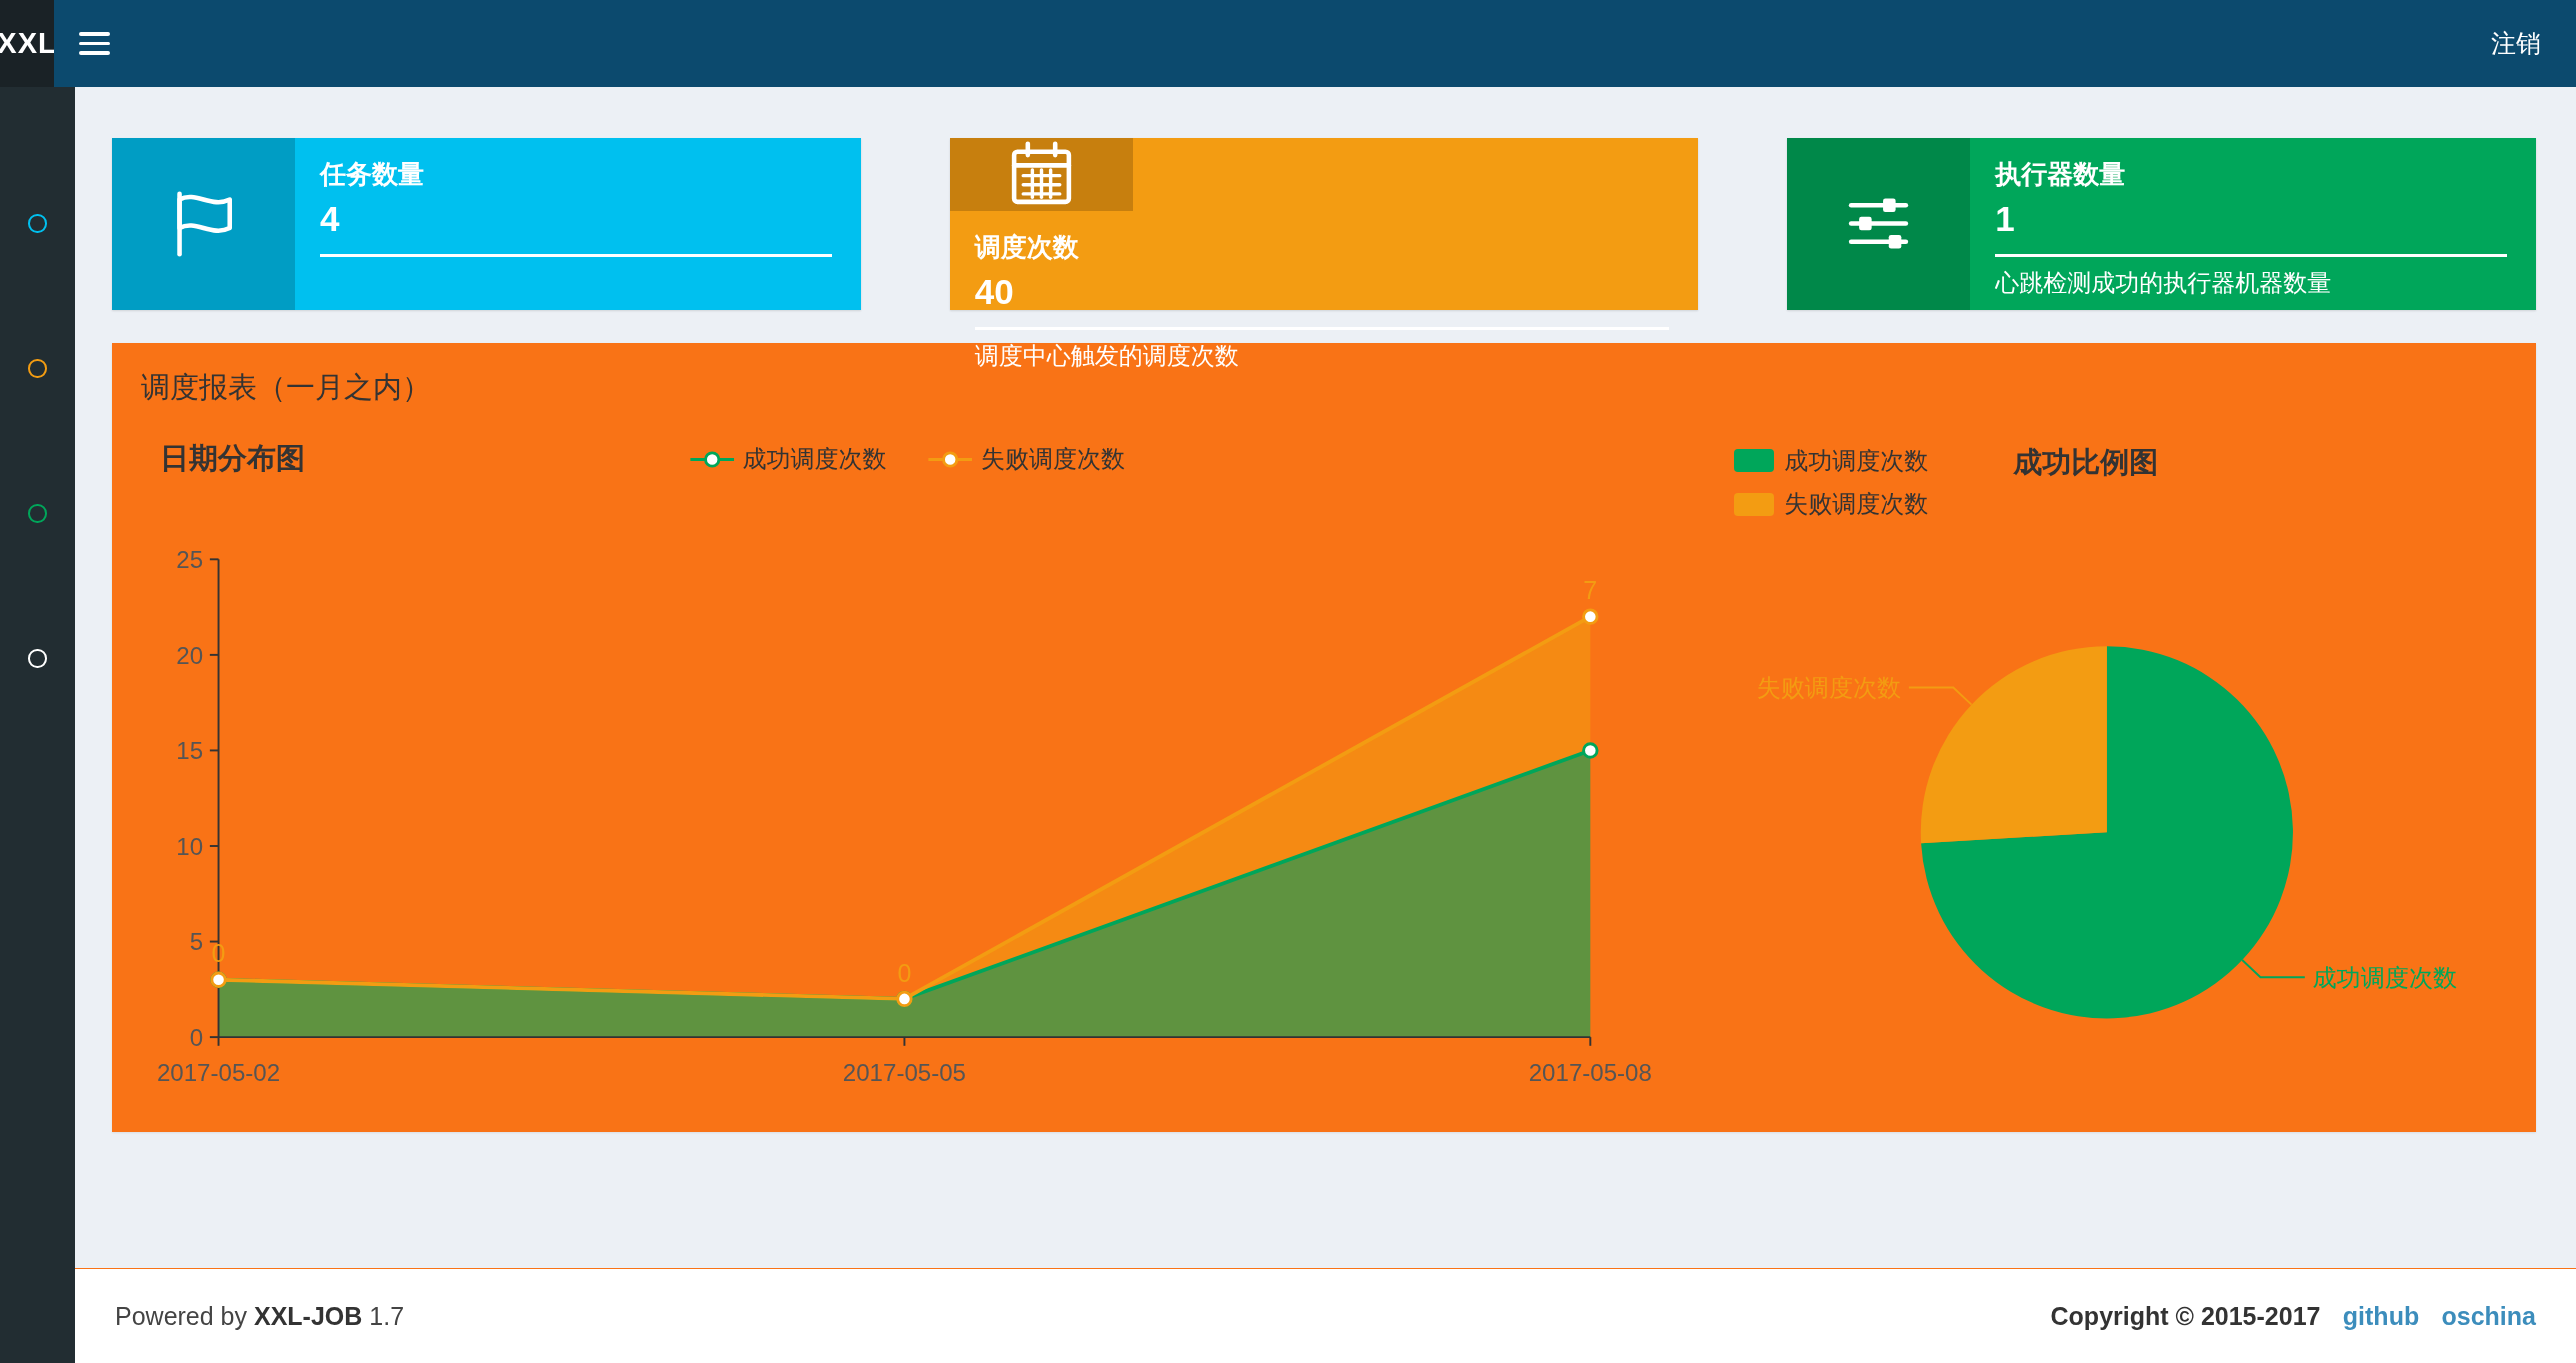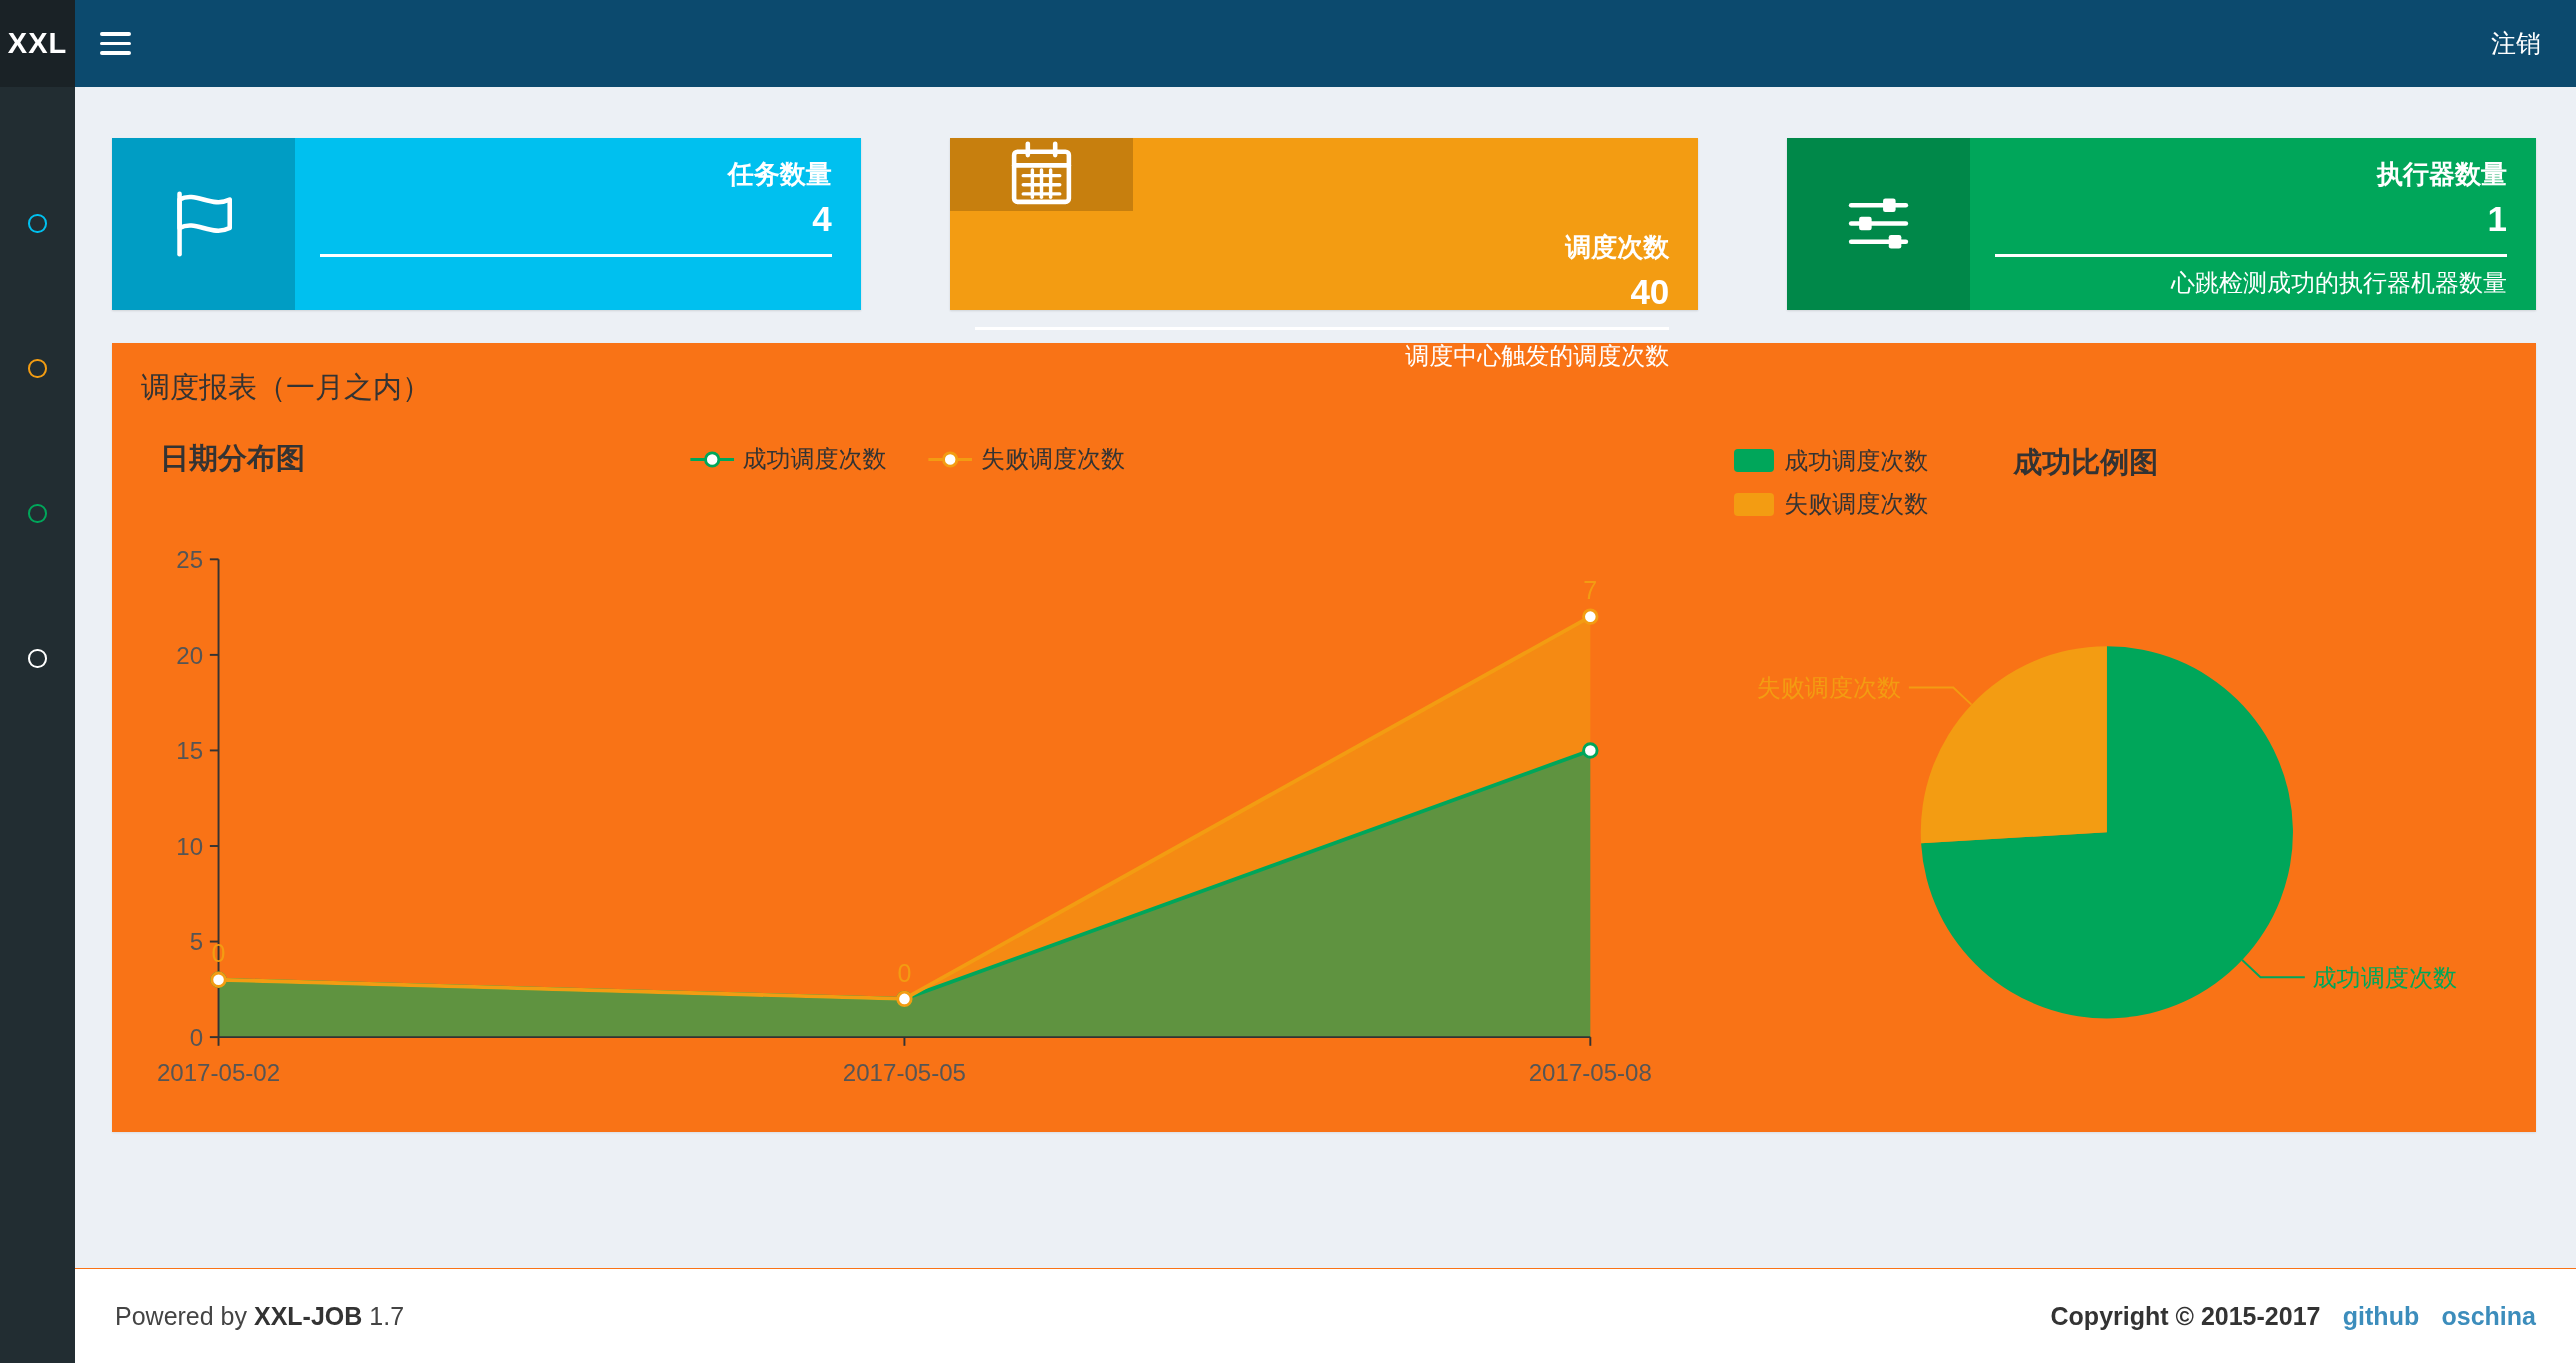--- a/index.html
+++ b/index.html
@@ -5,37 +5,37 @@
   * { box-sizing: border-box; }
   html,body { margin:0; padding:0; }
   body {
     width: 2576px; height: 1363px;
     font-family: "Liberation Sans", "DejaVu Sans", sans-serif;
     background: #ecf0f5;
     overflow: hidden;
   }
   
   .navbar { position: fixed; top:0; left:0; right:0; height: 87px; display:flex; z-index: 20; }
-  .logo { width: 75px; background:#1a2226; color:#fff; display:flex; align-items:center; justify-content:center;
+  .logo { width: 54px; background:#1a2226; color:#fff; display:flex; align-items:center; justify-content:center;
           font-size: 29px; font-weight: bold; letter-spacing: 1px; cursor:pointer; }
   .navbar-main { flex:1; background:#0c4a6e; display:flex; align-items:flex-end; }
   .hamburger { width: 81px; height: 87px; display:flex; flex-direction:column; align-items:center; justify-content:center; gap:5.8px; cursor:pointer; }
   .hamburger .bar { width: 31px; height: 3.9px; background:#fff; border-radius:1.9px; }
   .logout { margin-left:auto; color:#fff; font-size: 25px; padding: 0 35px; text-decoration:none; cursor:pointer; line-height: 87px; }
   
   .sidebar { position: fixed; top: 87px; left: 0; bottom: 0; width: 75px; background: #222d32; padding-top: 64px; z-index: 15; }
   .side-item { height: 145px; display:flex; align-items:center; justify-content:center; cursor:pointer; }
   .ring { width: 18.3px; height: 18.3px; border: 2.9px solid #fff; border-radius: 50%; }
   
   .main { margin-left: 75px; padding-top: 87px; height: 1363px; display:flex; flex-direction:column; }
   .content { flex: 1; padding: 13.5px 40px 0 37px; }
   .content-header h1 { margin: 21px 0 0 3.9px; font-size: 40px; font-weight: 500; color:#333; }
   .content-header h1 small { font-size: 24px; color:#777; font-weight: 400; margin-left: 13.5px; }
   
-  .info-row { display:flex; gap: 89px; margin-top: 37px; text-align: right; }
+  .info-row { display:flex; gap: 89px; margin-top: 37px; }
   .info-box { flex:1; height: 172px; display:flex; color:#fff; box-shadow: 0 1px 1.9px rgba(0,0,0,0.12); }
   .info-icon { width: 183px; background: rgba(0,0,0,0.18); display:flex; align-items:center; justify-content:center; }
   .info-content { flex:1; padding: 19px 29px 0 25px; display:flex; flex-direction:column; }
   .info-title { font-size: 26px; font-weight: 700; }
   .info-number { font-size: 35px; font-weight: 700; margin-top: 7.7px; }
   .info-line { height: 2.9px; background: #fff; margin: 14.5px 0 10.6px; }
   .info-desc { font-size: 24px; }
   
   .panel { margin-top: 33px; background:#f97316; box-shadow: 0 1px 1.9px rgba(0,0,0,0.08); }
   .panel-heading { padding: 25px 29px 13.5px; font-size: 29px; color:#333; font-weight: 500; }

